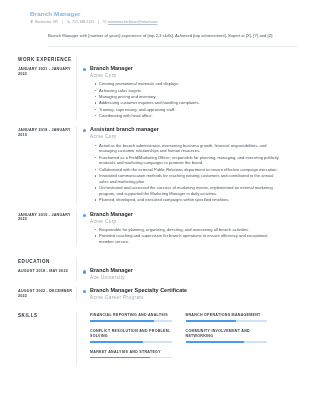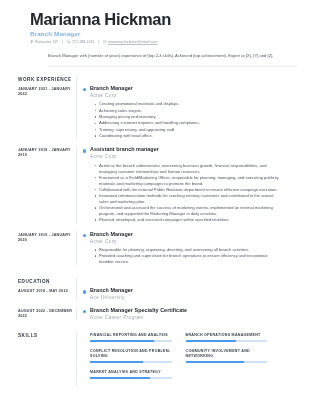--- a/index.html
+++ b/index.html
@@ -233,21 +233,20 @@
     left: 0; top: 0; bottom: 0;
     background: #4a9bec;
   }
 </style>
 </head>
 <body>
 
 <div class="page">
 
   <div class="header">
-    <div class="name">Marianna Hickman</div>
     <div class="job-title">Branch Manager</div>
 
     <div class="contact-row">
       <span class="contact-item">
         <span class="ic">
           <svg width="3.4" height="3.4" viewBox="0 0 12 12">
               <path d="M6 0.6C4 0.6 2.5 2.1 2.5 4c0 2.5 3.5 7.4 3.5 7.4S9.5 6.5 9.5 4C9.5 2.1 8 0.6 6 0.6zm0 4.8A1.4 1.4 0 116 2.6a1.4 1.4 0 010 2.8z" fill="#9aa2ab"></path>
             </svg>
         </span>
         <span>Rochester, NY</span>

